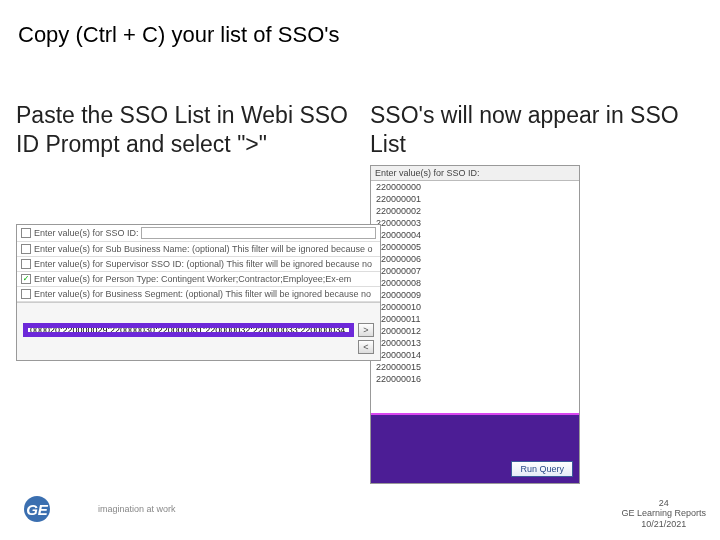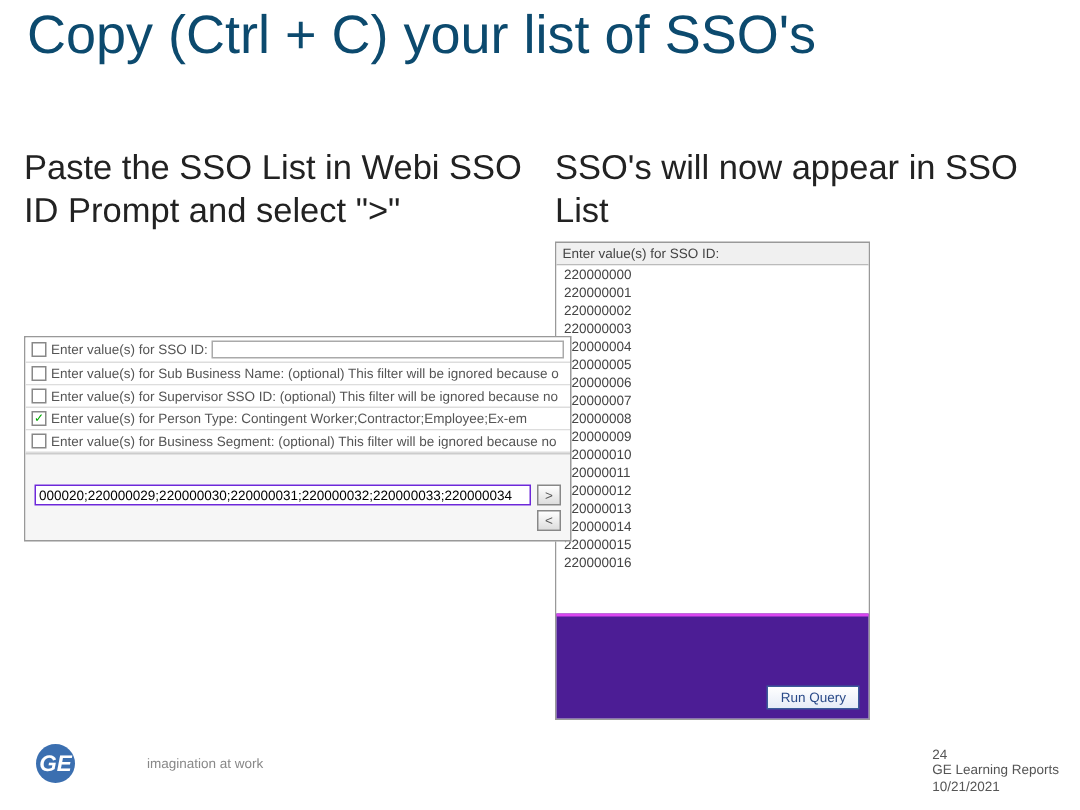--- a/index.html
+++ b/index.html
@@ -6,23 +6,23 @@
   body {
     margin: 0;
     width: 720px;
     height: 540px;
     background: #fff;
     font-family: Arial, sans-serif;
     position: relative;
     overflow: hidden;
   }
   .title {
-    font-size: 36px;
-    color: #0c4a6e;
-    padding: 2px 18px 6px 18px;
+    font-size: 22px;
+    color: #000000;
+    padding: 22px 18px 6px 18px;
     font-weight: 400;
   }
   .columns {
     display: flex;
     padding: 0 16px;
     gap: 20px;
     margin-top: 43px;
   }
   .col-left, .col-right { flex: 1; }
   .subhead {
@@ -66,21 +66,21 @@
     background: #f6f6f6;
     padding: 20px 6px 6px 6px;
     border-top: 1px solid #ccc;
   }
   .paste-line {
     display: flex;
     align-items: center;
     gap: 4px;
   }
   .paste-line input {
-    flex: 1; height: 14px; font-size: 9px; border: 1px solid #6d28d9;
+    flex: 1; height: 14px; font-size: 9px; border: 5px solid #6d28d9;
     background: #fff; padding: 0 2px;
   }
   .mini-btn {
     width: 16px; height: 14px; border: 1px solid #888;
     background: linear-gradient(#fff,#ddd);
     font-size: 9px; line-height: 12px; text-align: center;
     display: inline-block;
   }
   
   .right-shot {
@@ -128,21 +128,21 @@
   .ge-circle {
     width: 26px; height: 26px; border-radius: 50%;
     background: #3b6fb0;
     display: flex; align-items: center; justify-content: center;
     color: #fff; font-size: 15px; font-style: italic; font-weight: bold;
   }
   .ge-tag { font-size: 9px; color: #888; padding-left: 42px; }
   .foot-right {
     position: absolute;
     right: 14px; bottom: 10px;
-    text-align: left;
+    text-align: center;
     font-size: 9px; color: #555;
     line-height: 1.2;
   }
 </style>
 </head>
 <body>
 
 <div class="title">Copy (Ctrl + C) your list of SSO's</div>
 
 <div class="columns">

